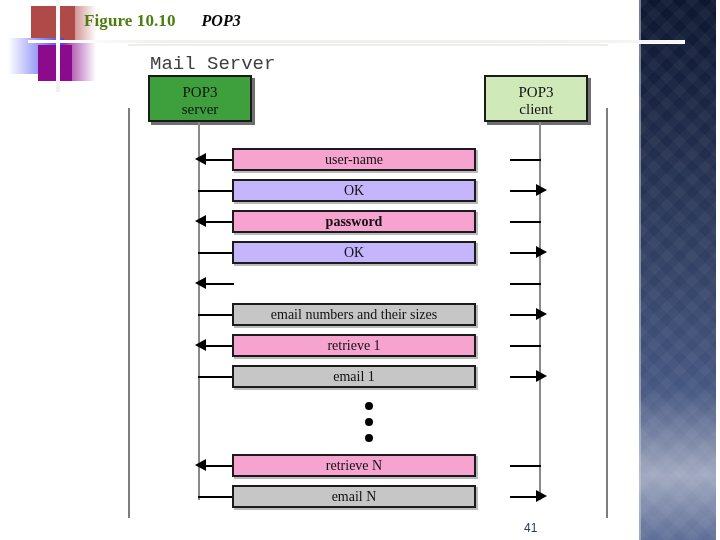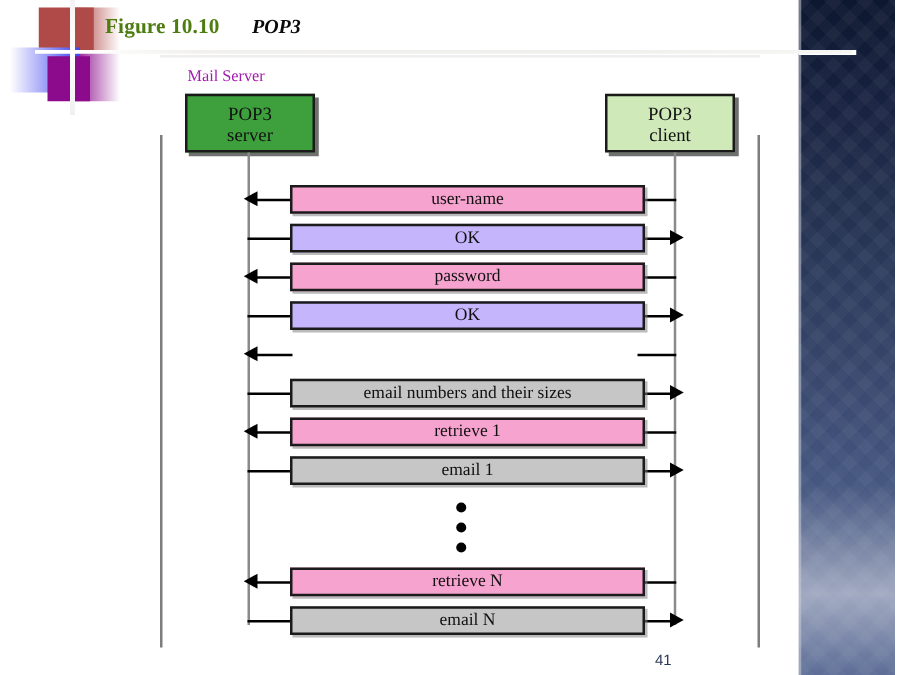--- a/index.html
+++ b/index.html
@@ -138,23 +138,23 @@
   }
 
   
   #diagram {
     position: absolute;
     left: 128px; top: 44px;
     width: 480px; height: 470px;
   }
   .lane-label {
     position: absolute;
-    font-family: Liberation Serif, serif;
-    font-size: 13px;
-    color: #a21caf;
+    font-family: Liberation Mono, monospace;
+    font-size: 19px;
+    color: #404040;
     white-space: nowrap;
   }
   #label-server { left: 22px; top: 9px; }
   #label-client { left: 352px; top: 9px; }
 
   .node-box {
     position: absolute;
     box-sizing: border-box;
     border: 2px solid #1a1a1a;
     box-shadow: 3px 3px 0 #6f6f6f;
@@ -192,21 +192,21 @@
   
   .msg-row {
     position: absolute;
     left: 0;
     width: 480px;
     height: 24px;
   }
   .msg-box {
     position: absolute;
     left: 104px;
-    width: 284px;
+    width: 244px;
     height: 23px;
     box-sizing: border-box;
     border: 2px solid #1b1b1b;
     background: #ffffff;
     text-align: center;
     font-family: "Liberation Serif", "DejaVu Serif", serif;
     font-size: 14px;
     line-height: 19px;
     color: #101010;
     box-shadow: 2px 2px 0 rgba(130,130,130,.55);
@@ -320,21 +320,21 @@
           <div class="shaft to-left"></div>
           <div class="head left"></div>
           <div class="msg-box pink">user-name</div>
         </div>
         <div class="msg-row" style="top: 135px;">
           <div class="stub from-server"></div>
           <div class="shaft to-right"></div>
           <div class="head right"></div>
           <div class="msg-box white">OK</div>
         </div>
-        <div class="msg-row" style="top: 166px;">
+        <div class="msg-row" style="top: 166px; font-weight: bold;">
           <div class="stub from-client"></div>
           <div class="shaft to-left"></div>
           <div class="head left"></div>
           <div class="msg-box pink">password</div>
         </div>
         <div class="msg-row" style="top: 197px;">
           <div class="stub from-server"></div>
           <div class="shaft to-right"></div>
           <div class="head right"></div>
           <div class="msg-box white">OK</div>

